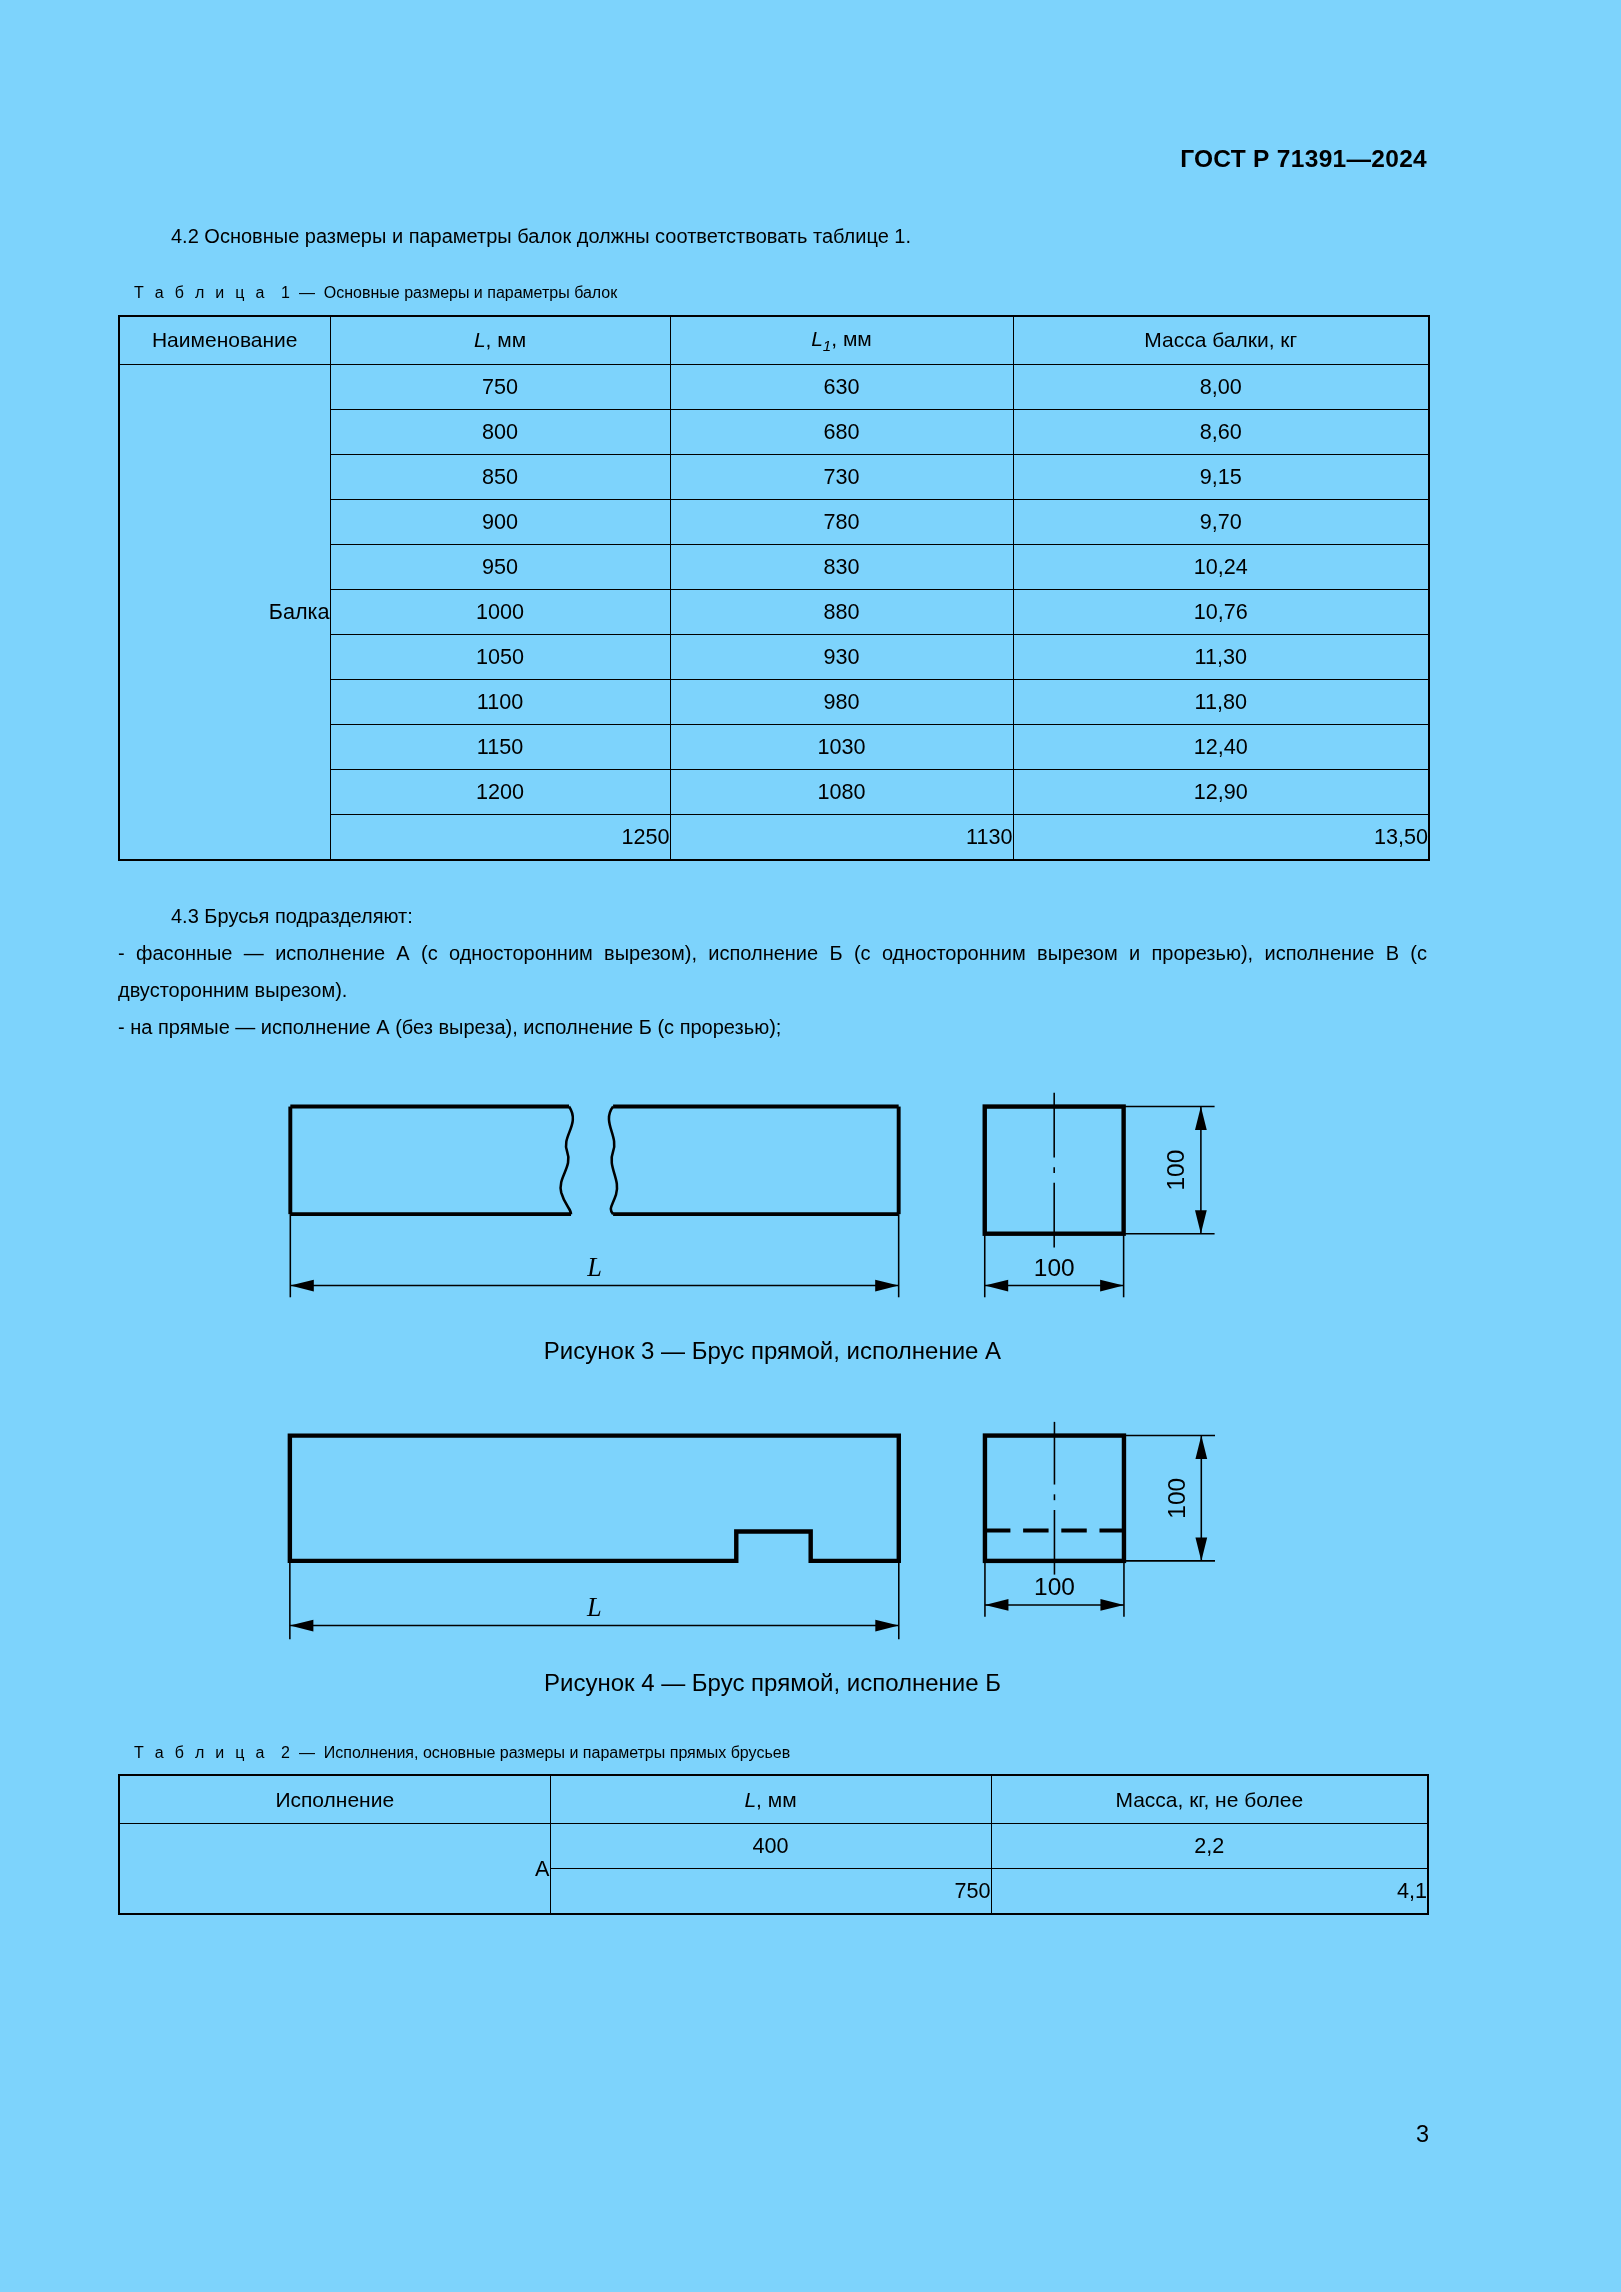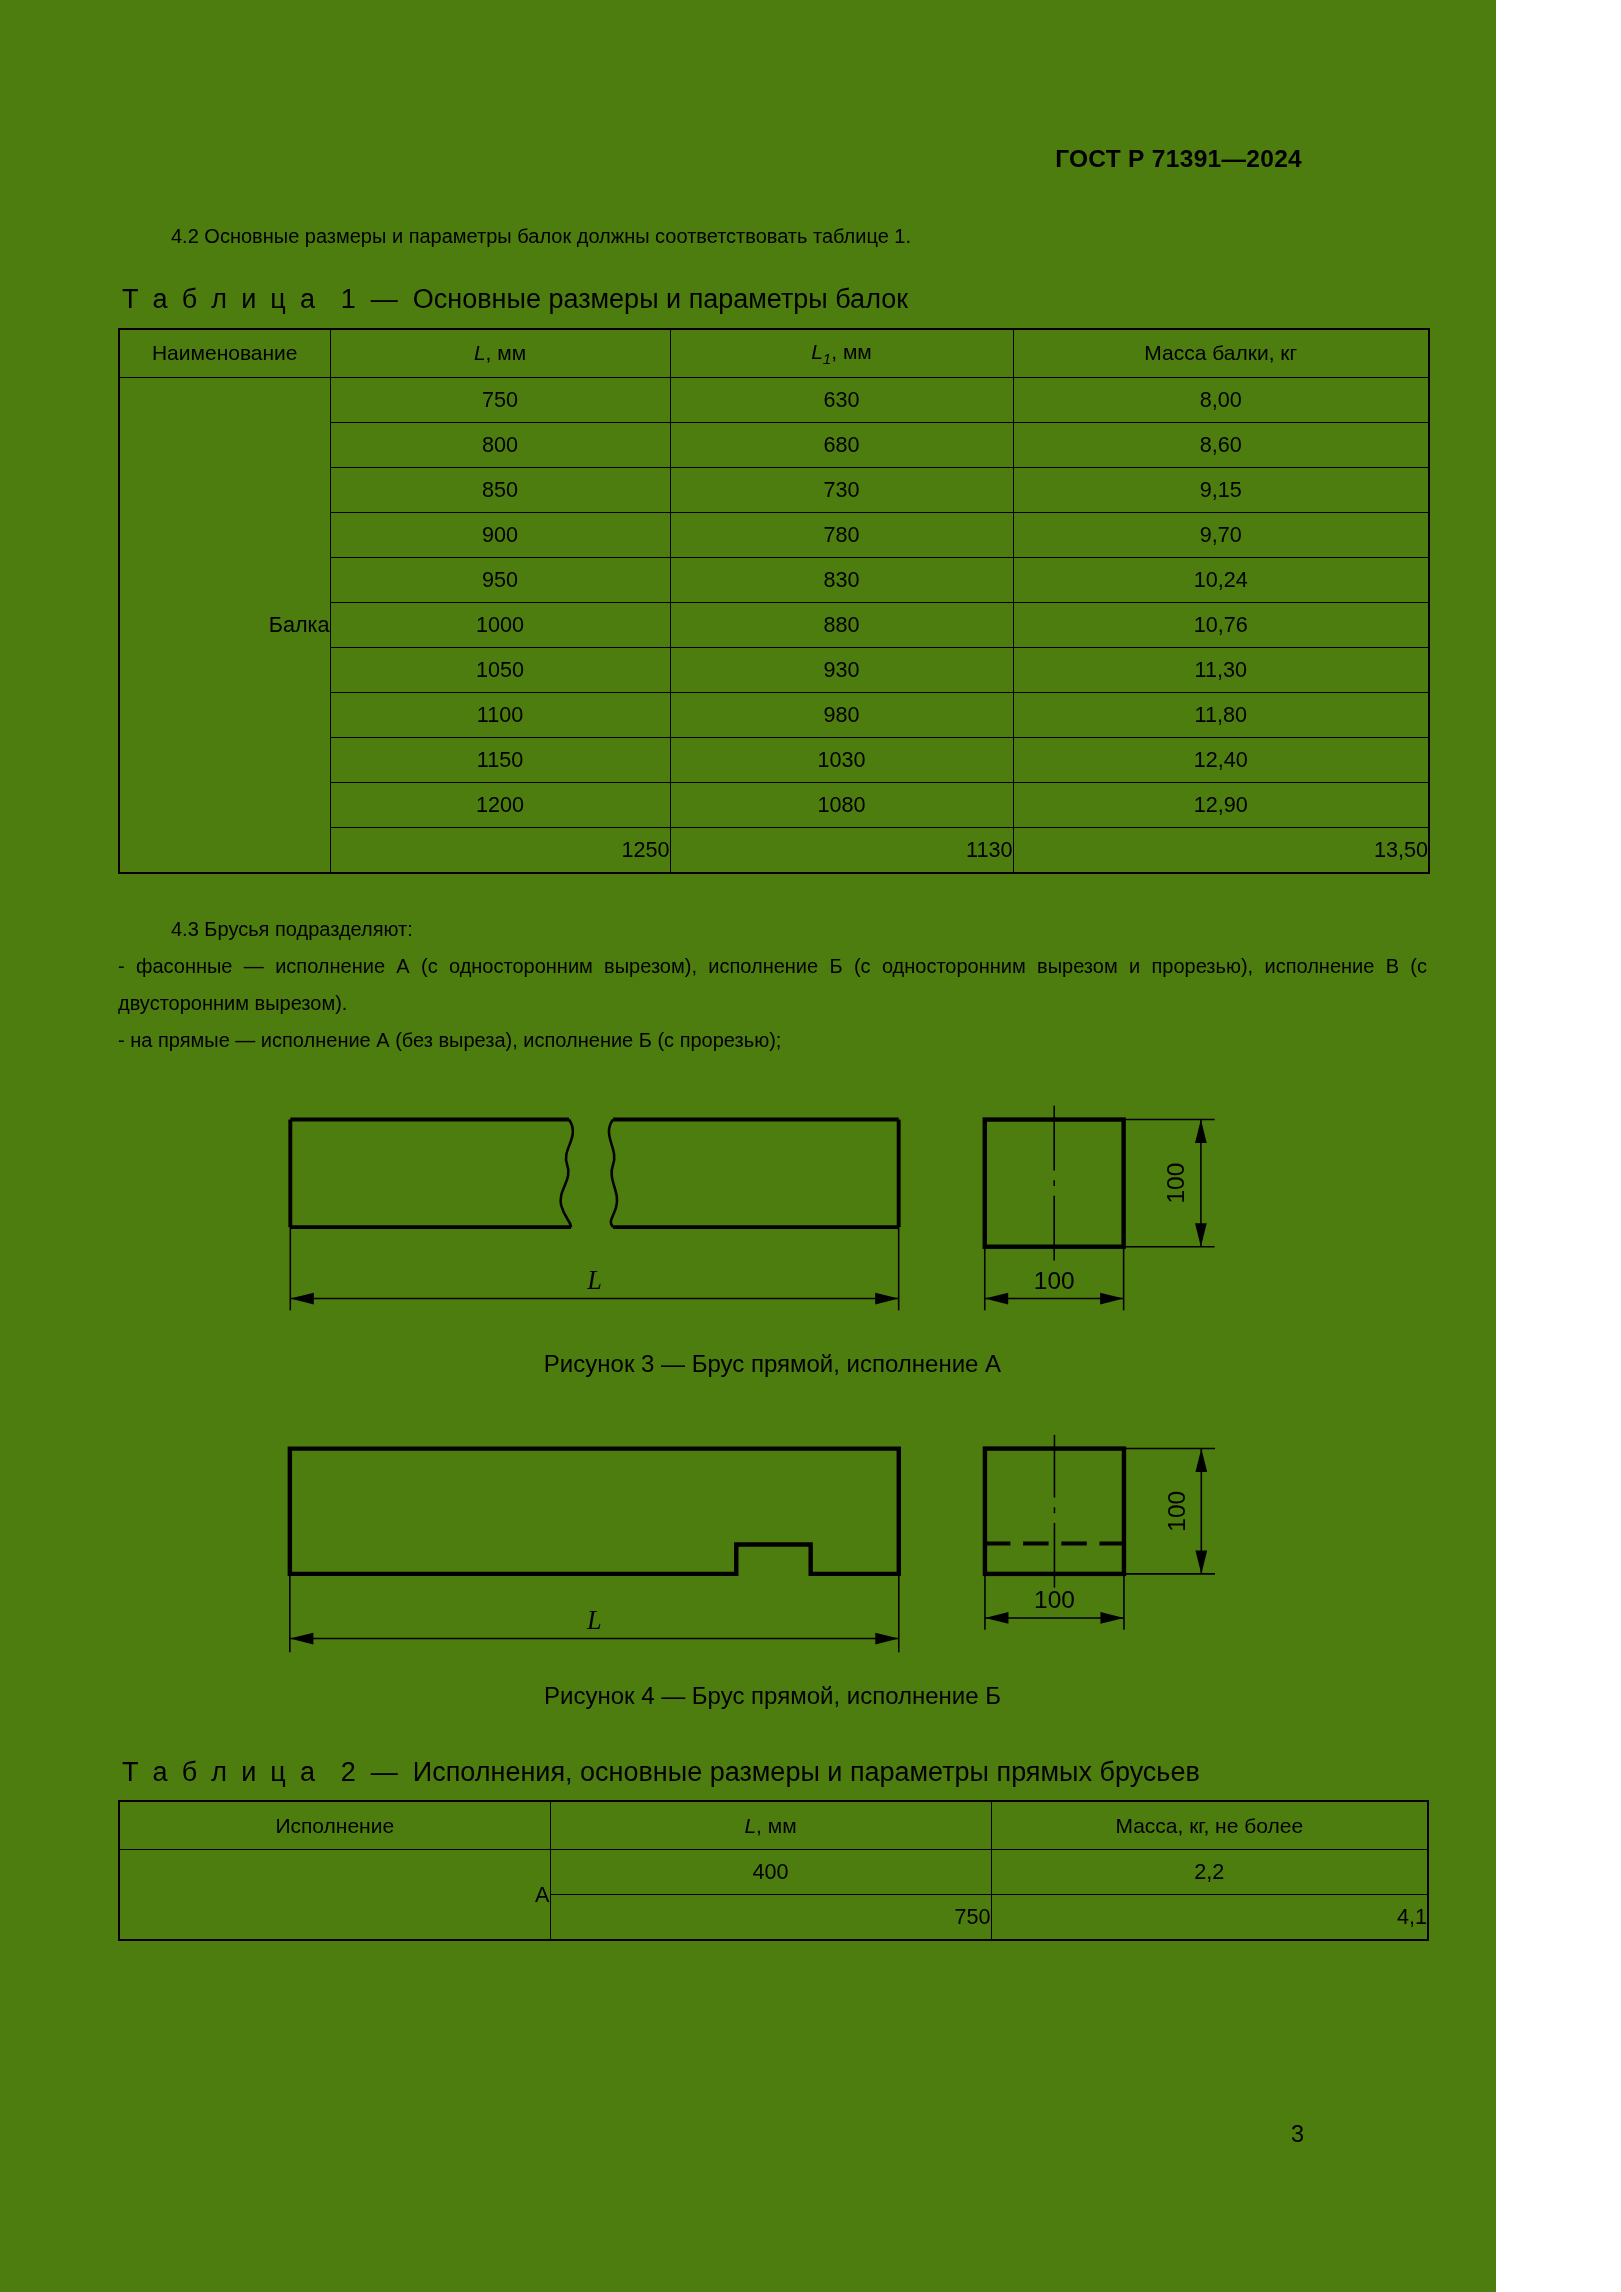--- a/index.html
+++ b/index.html
@@ -6,23 +6,23 @@
     margin: 0;
     padding: 0;
     background: #ffffff;
   }
   body {
     font-family: "Liberation Sans", sans-serif;
     color: #000000;
   }
   .page {
     position: relative;
-    width: 1496px;
+    width: 1621px;
     height: 2293px;
-    background: #4d7c0f;
+    background: #7dd3fc;
     overflow: hidden;
     box-sizing: border-box;
   }
 
   
   .doc-header {
     position: absolute;
     top: 145px;
     right: 194px;
     font-size: 24.5px;
@@ -40,22 +40,22 @@
   }
   .para {
     font-size: 20px;
     line-height: 37px;
     text-align: justify;
     margin: 0;
   }
   .para.indent { text-indent: 53px; }
 
   .tbl-title {
-    font-size: 27px;
-    margin: 4px;
+    font-size: 16px;
+    margin: 16px;
     white-space: nowrap;
   }
   .sp-letters { letter-spacing: 3.3px; }
 
   
   table.gost {
     border-collapse: collapse;
     width: 1309px;
     table-layout: fixed;
     font-size: 21.6px;

